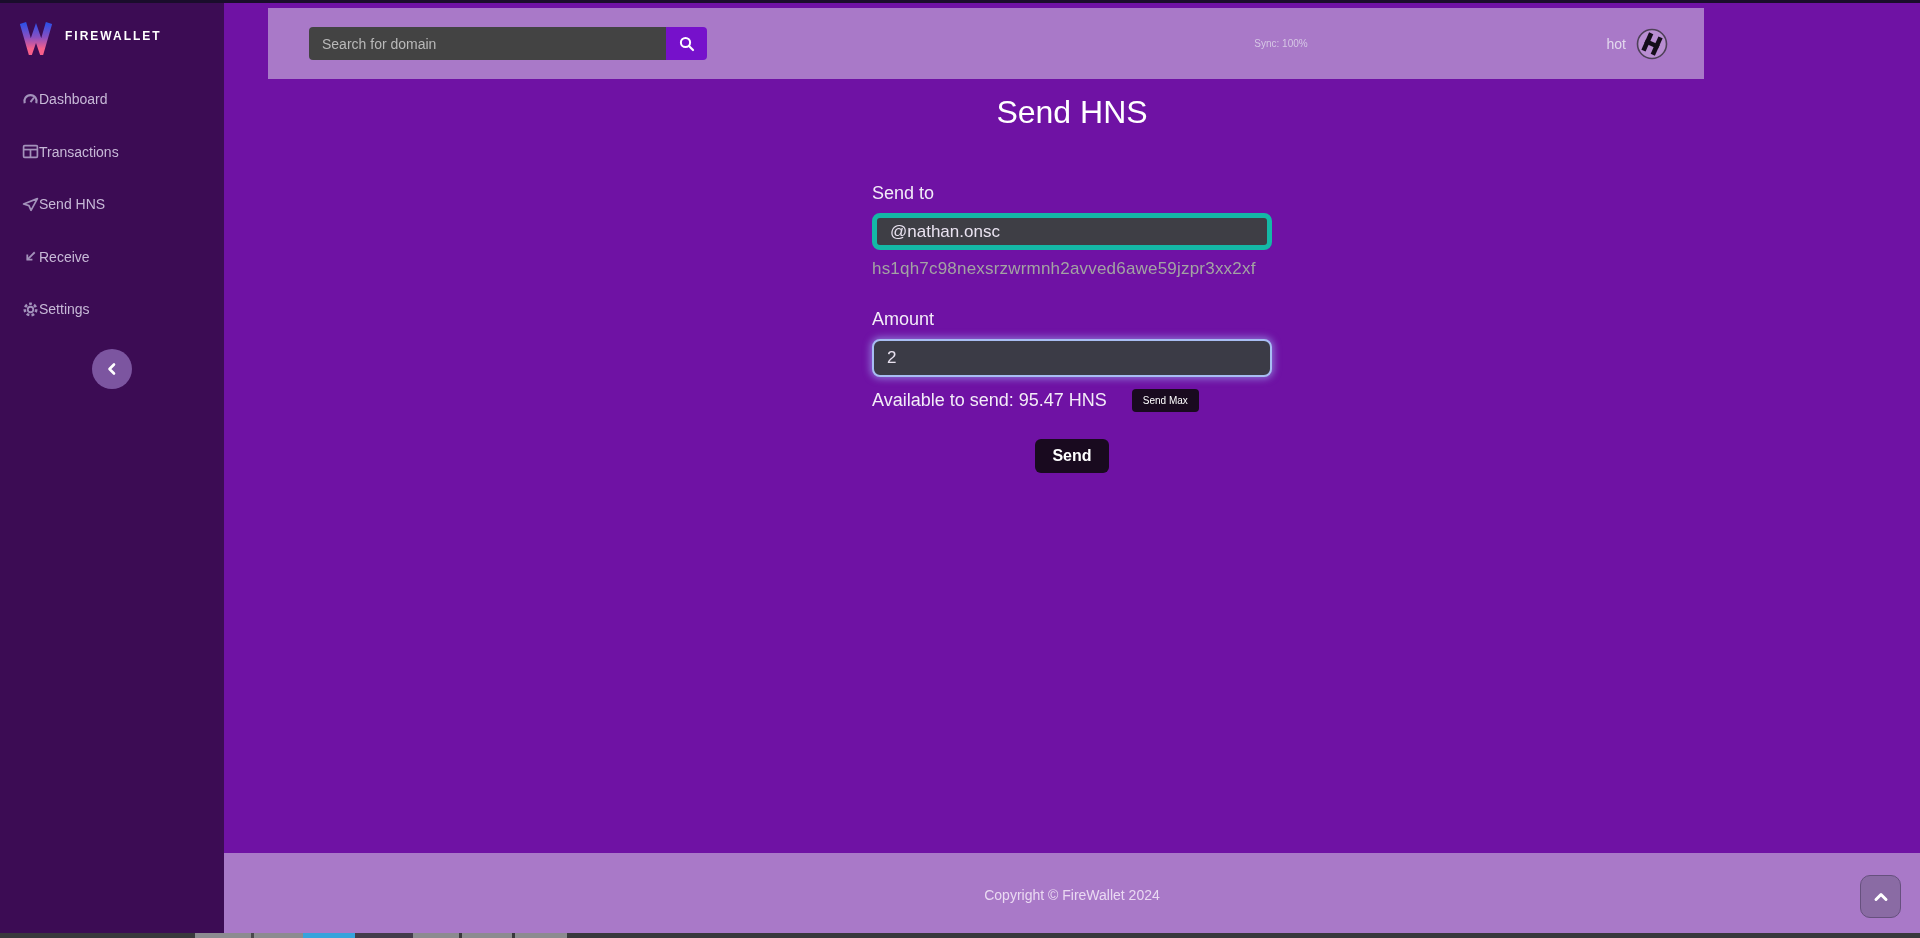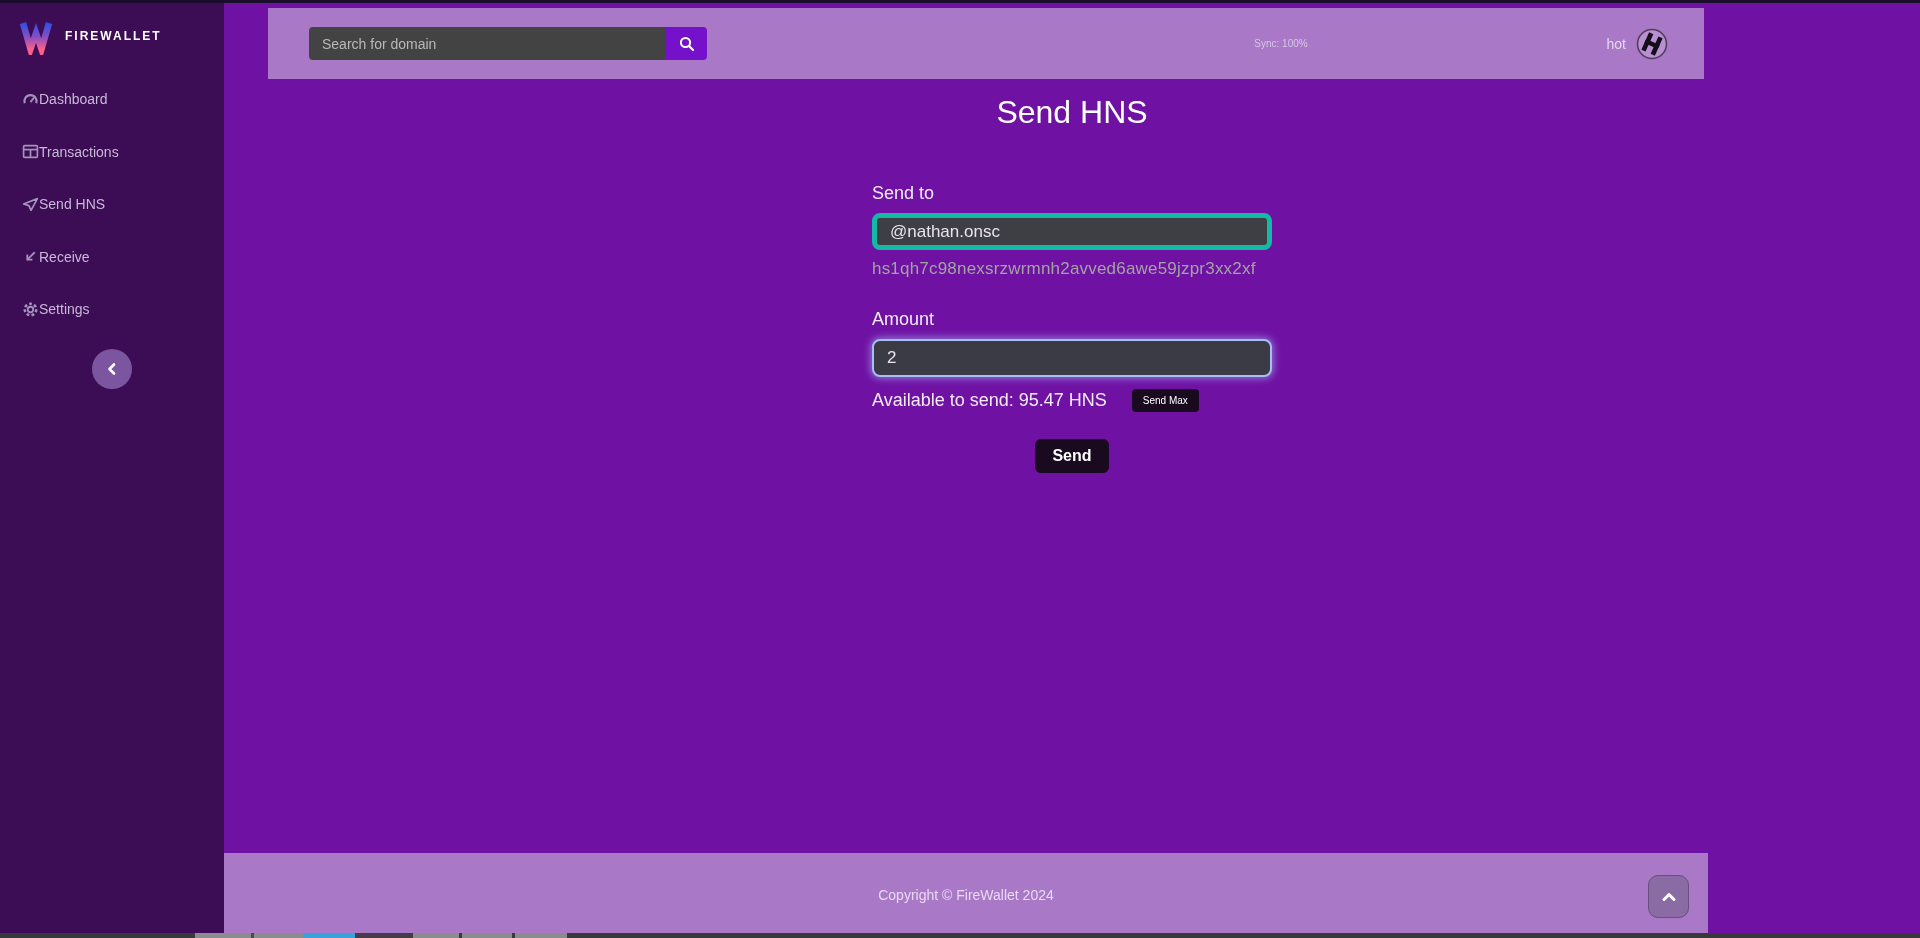--- a/index.html
+++ b/index.html
@@ -59,21 +59,21 @@
   }
   .address { margin-top:9px; color:#a3a3a3; font-size:17px; letter-spacing:0.2px; white-space:nowrap; }
   .amount-label { margin-top:30px; }
   .avail-row { margin-top:12px; display:flex; align-items:center; }
   .avail-text { color:#f3ecf8; font-size:18px; }
   .dark-btn { background:#190a1f; color:#ffffff; border:none; cursor:pointer; font-family:"Liberation Sans", sans-serif; }
   .send-max { margin-left:25px; font-size:10px; padding:6px 11px; border-radius:4px; }
   .send-btn { display:block; margin:27px auto 0; font-size:16px; padding:8px 17px; border-radius:6px;font-weight:bold; }
 
   
-  .footer { position:absolute; left:224px; top:853px; width:1484px; height:80px; background:#a979c8; }
+  .footer { position:absolute; left:224px; top:853px; width:1696px; height:80px; background:#a979c8; }
   .copyright { padding-top:34px; text-align:center; color:#ead9f2; font-size:14px; }
   .scroll-top {
     position:absolute; right:19px; top:22px; width:41px; height:43px;
     background:#8a6ba4; border:1px solid #66507e; border-radius:10px;
     display:flex; align-items:center; justify-content:center; cursor:pointer;
   }
 
   
   .taskbar {
     position:absolute; bottom:0; left:0; right:0; height:5px; z-index:70;

